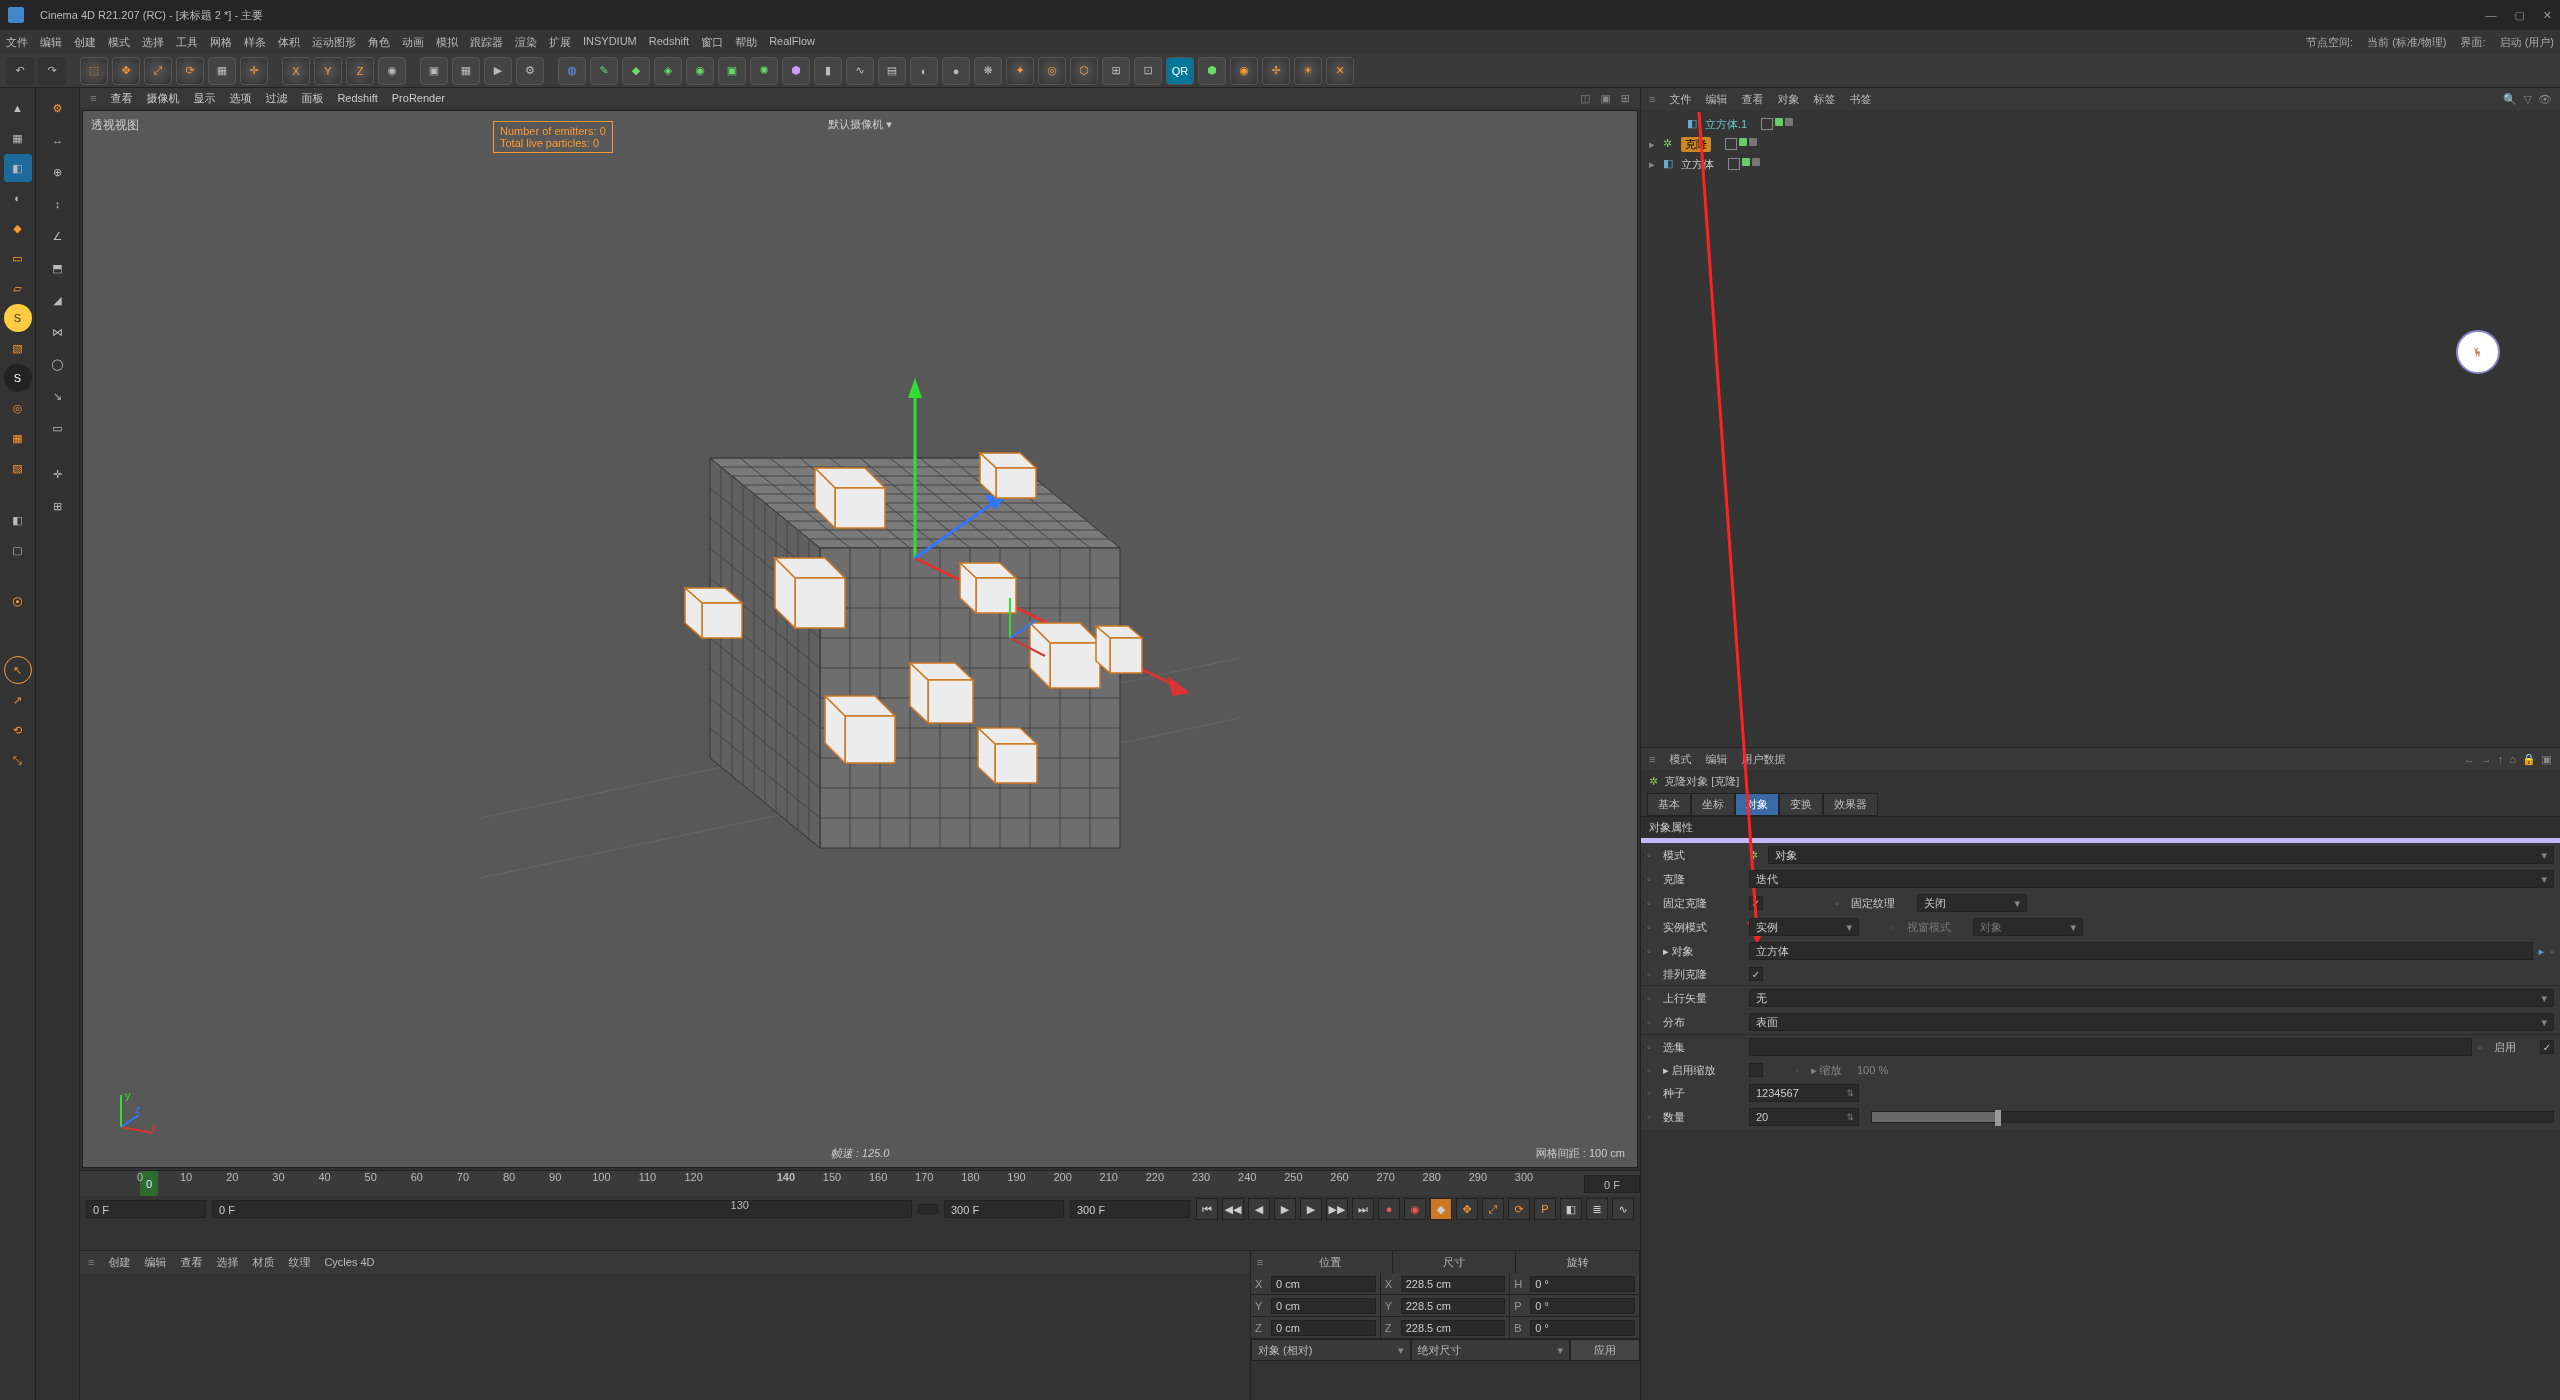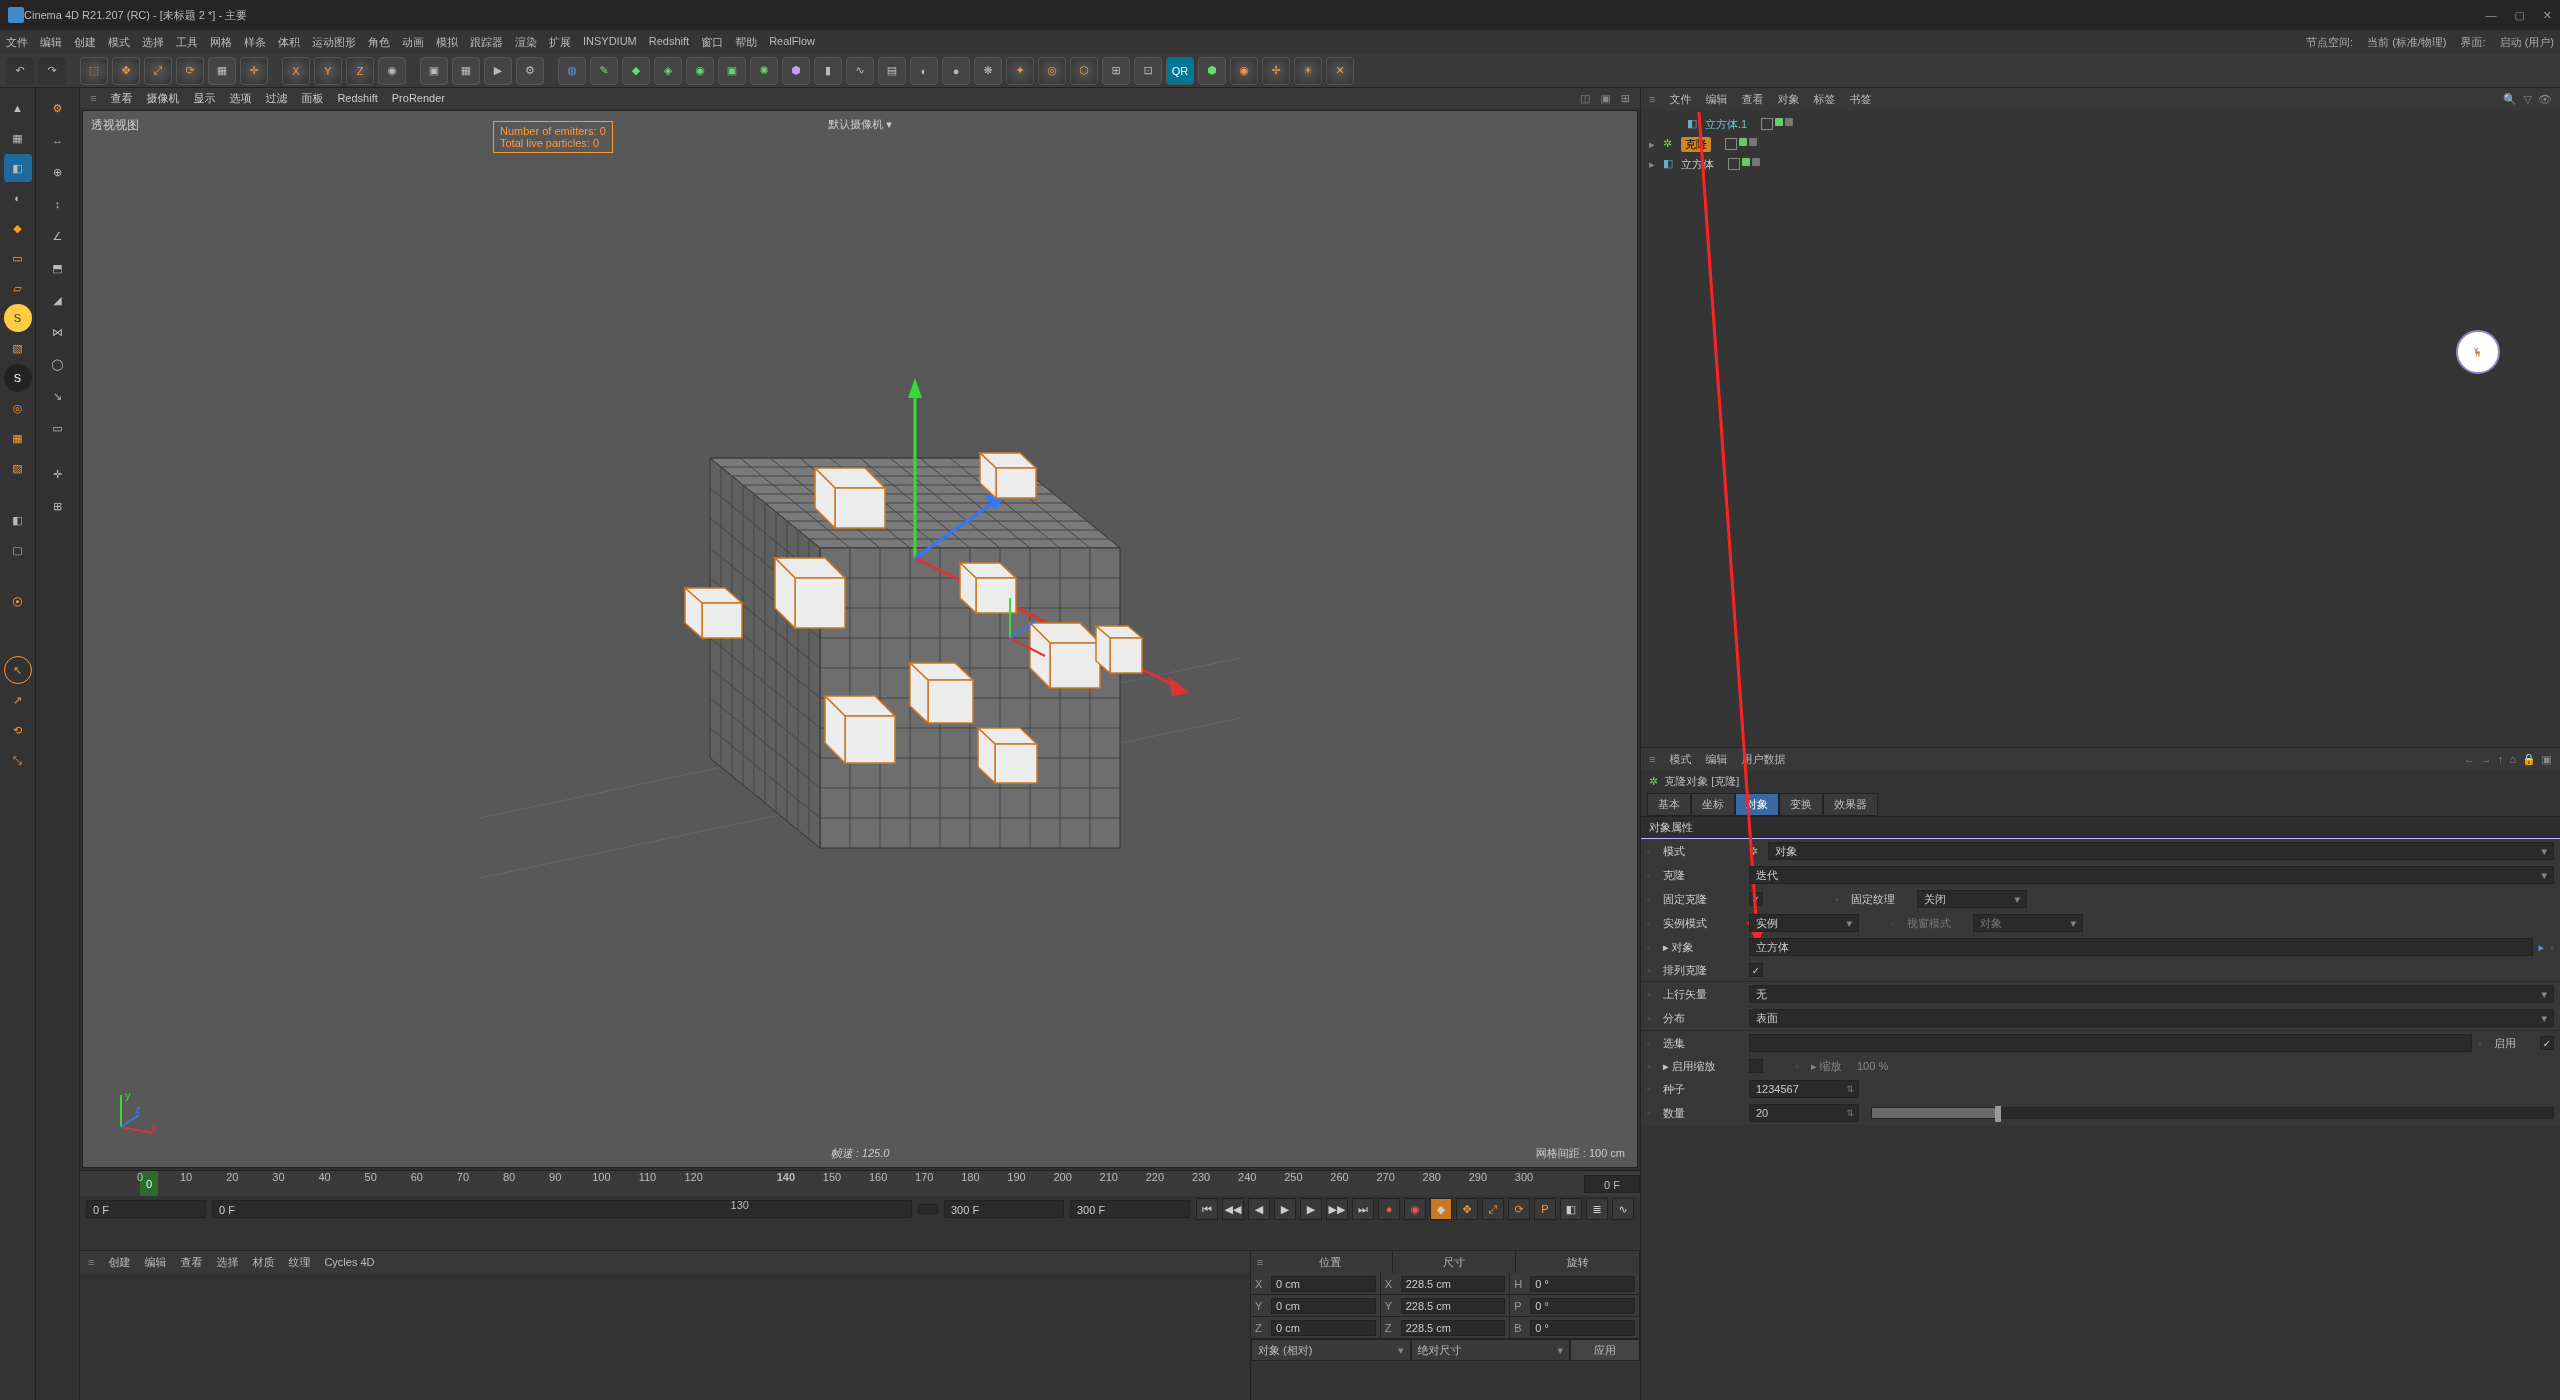--- a/index.html
+++ b/index.html
@@ -1,18 +1,18 @@
 <!DOCTYPE html>
 <html><head>
 <meta charset="utf-8">
 <style>
 * { margin:0; padding:0; box-sizing:border-box; font-family:"Microsoft YaHei",Arial,sans-serif; font-size:11px; }
 body { background:#3a3a3a; color:#bbb; width:2560px; height:1400px; overflow:hidden; transform-origin:top left; }
 .titlebar { height:30px; background:#252525; display:flex; align-items:center; padding:0 8px; justify-content:space-between; }
-.title-left { display:flex; align-items:center; gap:0; }
+.title-left { display:flex; align-items:center; gap:16px; }
 .title-right { display:flex; gap:18px; color:#999; }
 .appicon { width:16px; height:16px; background:#4488cc; border-radius:2px; }
 .menubar { height:24px; background:#353535; display:flex; align-items:center; padding:0 6px; }
 .menu-left { display:flex; gap:12px; flex:1; }
 .menu-right { display:flex; gap:14px; color:#aaa; }
 .menu-item { cursor:pointer; }
 .toolbar { height:34px; background:#3a3a3a; border-bottom:1px solid #222; display:flex; align-items:center; padding:0 6px; gap:4px; }
 .tbtn { width:28px; height:28px; border-radius:4px; display:flex; align-items:center; justify-content:center; cursor:pointer; }
 .tbtn.undo { background:#333; }
 .tbtn.orange { background:radial-gradient(circle,#555,#333); color:#ff9933; border:1px solid #555; }
@@ -51,21 +51,21 @@
 .dots { margin-left:10px; display:flex; gap:2px; }
 .dot { width:8px; height:8px; border-radius:1px; }
 .dot.g{ background:#66cc66;} .dot.gr{ background:#777;}
 .r-bot { flex:1; display:flex; flex-direction:column; }
 .r-bot-menu { height:22px; background:#383838; display:flex; align-items:center; padding:0 8px; gap:14px; }
 .r-bot-menu .rr{ margin-left:auto; display:flex; gap:6px; color:#888;}
 .attr-head { padding:4px 8px; display:flex; align-items:center; gap:6px; }
 .attr-tabs { display:flex; padding:0 6px; gap:0; }
 .atab { padding:3px 10px; background:#3a3a3a; border:1px solid #222; color:#bbb; cursor:pointer; }
 .atab.active { background:#3a6aa5; color:#fff; }
-.attr-sec-title { background:#2e2e2e; padding:3px 8px; color:#ccc; border-top:1px solid #222; border-bottom:1px solid #c4b5fd;}
+.attr-sec-title { background:#2e2e2e; padding:3px 8px; color:#ccc; border-top:1px solid #222; border-bottom:5px solid #c4b5fd;}
 .attr-body { background:#383838; }
 .arow { display:flex; align-items:center; padding:3px 6px; gap:6px; min-height:22px; }
 .arow .bul { width:10px; color:#777; }
 .arow .lab { width:80px; color:#ccc; }
 .arow .ctl { flex:1; background:#2a2a2a; border:1px solid #222; height:18px; display:flex; align-items:center; padding:0 6px; color:#ccc; position:relative;}
 .arow .ctl.dd:after{ content:"▾"; position:absolute; right:6px; color:#888;}
 .arow .ctl.num:after{ content:"⇅"; position:absolute; right:4px; color:#777; font-size:9px;}
 .arow .ctl.obj { background:#2a2a2a; }
 .arow .ctl.s { flex:0 0 110px;}
 .chk { width:14px; height:14px; border:1px solid #222; background:#2a2a2a; display:inline-flex; align-items:center; justify-content:center;}

